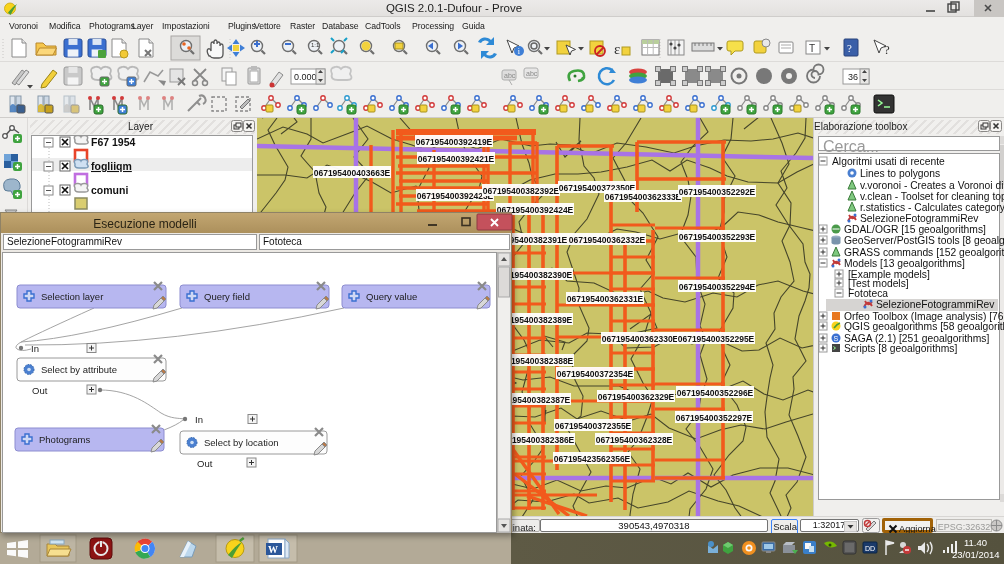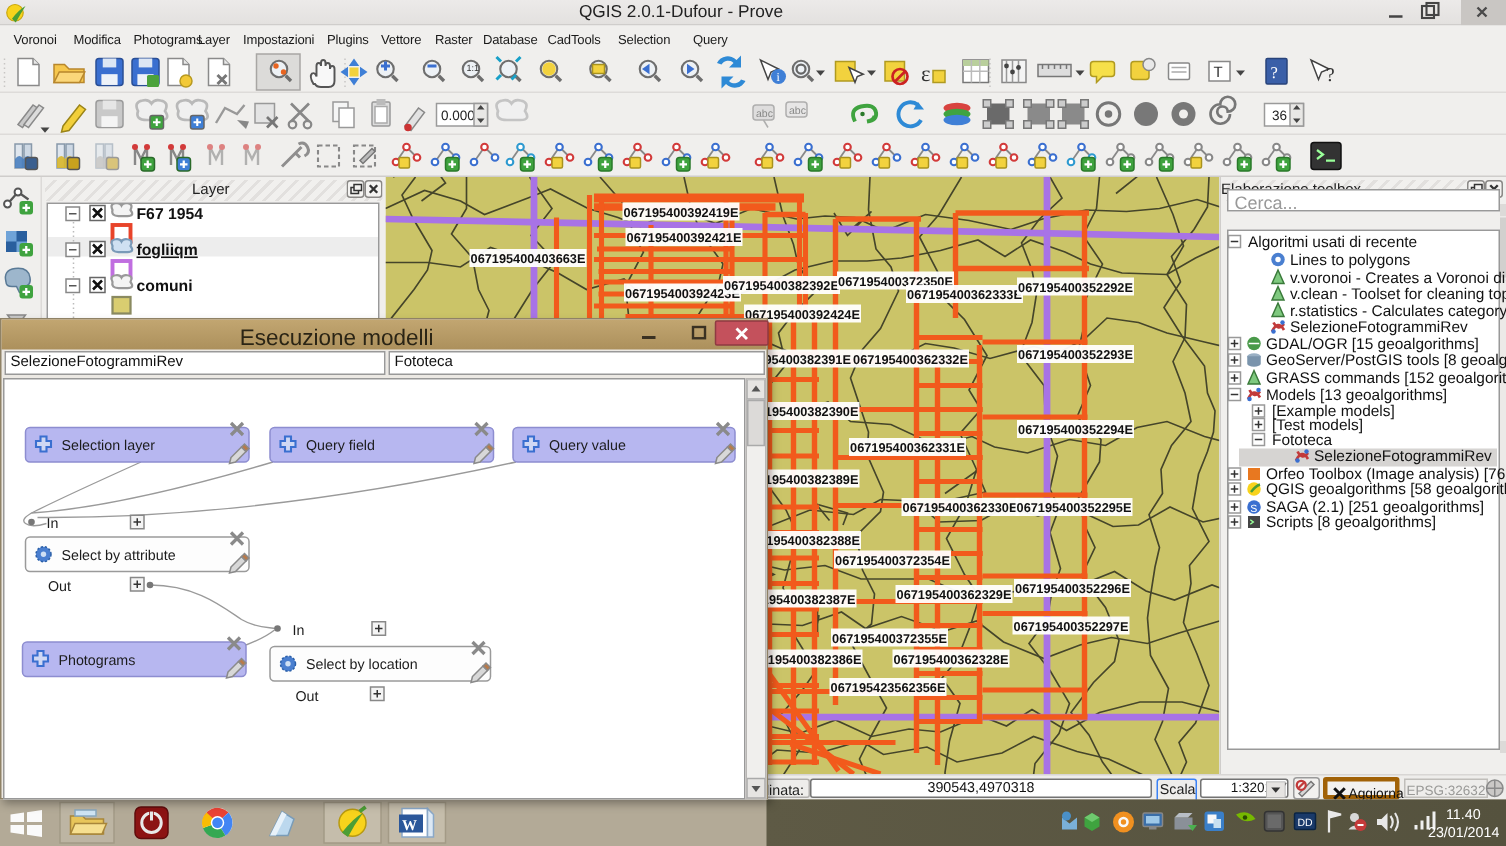--- a/index.html
+++ b/index.html
@@ -8,21 +8,21 @@
 .title-text{left:0;top:2px;width:908px;text-align:center;font-size:11.5px;color:#222}
 .menubar{left:0;top:17px;width:1004px;height:18px;background:#f0efed}
 .menubar span{position:absolute;top:4px;font-size:8.7px;letter-spacing:-0.1px;color:#1a1a1a}
 .statusbar{left:0;top:516px;width:1004px;height:17px;background:#eeedeb;border-top:1px solid #d8d6d4;font-size:9.5px;color:#222}
 .sb-field{position:absolute;background:#fff;border:1px solid #737373;border-radius:2px;font-size:9.5px;color:#111;text-align:center}
 .taskbar{left:0;top:533px;width:1004px;height:31px;background:#b3aa97}
 .taskbar .dark{position:absolute;left:511px;top:0;width:493px;height:31px;background:linear-gradient(90deg,#5e5a45,#55523e)}
 .panel-head{background:repeating-linear-gradient(135deg,#f1f0ee 0 4px,#e2e0de 4px 6px);font-size:10px;color:#222}
 .dialog{left:0;top:212px;width:512px;height:321px;background:#ece9e4;border:1px solid #8f8266;box-shadow:2px 3px 6px rgba(0,0,0,.35)}
 .dlg-title{position:absolute;left:0;top:0;width:510px;height:20px;background:linear-gradient(#c2a671,#ac905c);}
-.dlg-title .t{position:absolute;left:0;top:4px;width:288px;text-align:right;font-size:15px;color:#2a2415}
+.dlg-title .t{position:absolute;left:0;top:4px;width:288px;text-align:center;font-size:12px;color:#2a2415}
 </style></head><body>
 <div id="app">
 
 <div class="abs titlebar"></div>
 <svg class="abs" style="left:3px;top:1px" width="16" height="15" viewBox="0 0 16 15">
  <circle cx="7" cy="7.5" r="5.5" fill="#f8d31c" stroke="#caa70e" stroke-width="0.8"></circle>
       <path d="M5 11.5 Q9.5 5.5 14 3 Q10.5 8.5 7.5 14 Z" fill="#4c9e35"></path>
 </svg>
 <div class="abs title-text">QGIS 2.0.1-Dufour - Prove</div>
 <svg class="abs" style="left:920px;top:0" width="84" height="17" viewBox="0 0 84 17">
@@ -31,27 +31,27 @@
  <rect x="28" y="4" width="8" height="8" fill="none" stroke="#444" stroke-width="1.4"></rect>
  <rect x="31" y="2" width="8" height="8" fill="none" stroke="#444" stroke-width="1.4"></rect>
  <path d="M65 5 l6 6 M71 5 l-6 6" stroke="#4a4a4a" stroke-width="1.6"></path>
 </svg>
 <div class="abs menubar">
       <span style="left:9px">Voronoi</span>
       <span style="left:49px">Modifica</span>
       <span style="left:89px">Photograms</span>
       <span style="left:132px">Layer</span>
       <span style="left:162px">Impostazioni</span>
-      <span style="left:218px">Plugins</span>
+      <span style="left:228px">Plugins</span>
       <span style="left:254px">Vettore</span>
       <span style="left:290px">Raster</span>
       <span style="left:322px">Database</span>
       <span style="left:365px">CadTools</span>
-      <span style="left:412px">Selection</span>
-      <span style="left:462px">Query</span>
+      <span style="left:412px">Processing</span>
+      <span style="left:462px">Guida</span>
     </div>
     <svg class="abs" style="left:0;top:35px" width="1004" height="83" viewBox="0 0 1004 83">
       <rect x="0" y="0" width="1004" height="83" fill="#f0efed"></rect>
       <line x1="0" y1="26.5" x2="1004" y2="26.5" stroke="#dddbd9"></line>
       <line x1="0" y1="54.5" x2="1004" y2="54.5" stroke="#dddbd9"></line>
       <line x1="0" y1="82.5" x2="1004" y2="82.5" stroke="#cfcdcb"></line>
       <line x1="3" y1="4.0" x2="3" y2="23" stroke="#c8c6c4" stroke-width="1" stroke-dasharray="1 2"></line>
       <line x1="230" y1="4.0" x2="230" y2="23" stroke="#c8c6c4" stroke-width="1" stroke-dasharray="1 2"></line>
       <line x1="660" y1="4.0" x2="660" y2="23" stroke="#c8c6c4" stroke-width="1" stroke-dasharray="1 2"></line>
       <g>
@@ -833,21 +833,21 @@
 <div class="abs" style="left:813px;top:118px;width:191px;height:398px;background:#f0efed;border-left:1px solid #cfcdcb">
  <div class="abs panel-head" style="left:3px;top:2px;width:184px;height:14px"></div>
  <div class="abs" style="left:0;top:3px;width:187px;text-align:left;font-size:10px;color:#222">Elaborazione toolbox</div>
  <svg class="abs" style="left:164px;top:2px" width="24" height="13" viewBox="0 0 24 13">
   <rect x="0.5" y="0.5" width="11" height="11" rx="2" fill="#f4f3f1" stroke="#8a8886"></rect>
   <rect x="3" y="5" width="5" height="4" fill="none" stroke="#333"></rect>
         <rect x="5" y="3" width="5" height="4" fill="#f4f3f1" stroke="#333"></rect>
   <rect x="12.5" y="0.5" width="11" height="11" rx="2" fill="#f4f3f1" stroke="#8a8886"></rect>
   <path d="M15.5 3.5 l5 5 M20.5 3.5 l-5 5" stroke="#333" stroke-width="1.6"></path>
  </svg>
- <div class="abs" style="left:4px;top:8px;width:182px;height:15px;background:#fff;border:1px solid #999;font-size:12px;color:#999;padding:1px 4px">Cerca...</div>
+ <div class="abs" style="left:4px;top:18px;width:182px;height:15px;background:#fff;border:1px solid #999;font-size:16px;color:#999;padding:1px 4px">Cerca...</div>
  <div class="abs" style="left:4px;top:35px;width:182px;height:347px;background:#fff;border:1px solid #999"></div>
  <div class="abs" style="left:12px;top:181px;width:172px;height:12px;background:#d6d4d2"></div>
  <svg class="abs" style="left:186px;top:18px" width="5" height="366" viewBox="0 0 5 366">
   <rect width="5" height="366" fill="#eceae8"></rect>
   <rect y="0" width="5" height="8" fill="#dcdad8"></rect>
         <rect y="358" width="5" height="8" fill="#dcdad8"></rect>
   <rect y="9" width="5" height="40" fill="#d2d0ce"></rect>
       </svg>
 </div>
 <svg class="abs" style="left:813px;top:118px" width="191px" height="398" viewBox="0 0 191 398" font-family="Liberation Sans">
@@ -926,21 +926,21 @@
       <line x1="7.5" y1="230" x2="12.5" y2="230" stroke="#333"></line>
       <line x1="10" y1="227.5" x2="10" y2="232.5" stroke="#333"></line>
       <rect x="19" y="226" width="8" height="8" fill="#444"></rect>
       <path d="M20.5 228.5 l2 1.5 -2 1.5" stroke="#9f9" fill="none"></path>
       <text x="31" y="233.5" font-size="10.3" fill="#111">Scripts [8 geoalgorithms]</text>
     </svg>
 <div class="abs statusbar">
  <div class="abs" style="left:466px;top:2px;width:74px;height:13px;border:1px solid #b0aeac;border-radius:2px;padding-top:2px;text-align:right;padding-right:3px">Coordinata:</div>
  <div class="sb-field" style="left:540px;top:2px;width:228px;height:13px">390543,4970318</div>
  <div class="abs" style="left:771px;top:2px;width:27px;height:25px;border:1px solid #3b82f6;border-radius:2px;text-align:right;padding-top:1px">Scala</div>
- <div class="sb-field" style="left:800px;top:2px;width:59px;height:13px;text-align:right;padding-left:4px;font-size:9px">1:320177
+ <div class="sb-field" style="left:800px;top:2px;width:59px;height:13px;text-align:center;padding-left:4px;font-size:9px">1:320177
   <svg class="abs" style="right:1px;top:1px" width="13" height="11">
           <rect x="0" y="0" width="13" height="11" fill="#e6e4e2" stroke="#aaa"></rect>
           <path d="M3.5 4 l3 3.5 3-3.5 z" fill="#333"></path>
         </svg>
  </div>
  <svg class="abs" style="left:862px;top:1px" width="18" height="15" viewBox="0 0 18 15">
   <rect x="0.5" y="0.5" width="17" height="14" rx="2" fill="#f2f1ef" stroke="#9a9a9a"></rect>
   <path d="M4 11 l8-8 2 2-8 8 z" fill="#d8d8d8" stroke="#777"></path>
         <circle cx="5.5" cy="5.5" r="3" fill="none" stroke="#c23a3a" stroke-width="1.5"></circle>
         <line x1="3.5" y1="7.5" x2="7.5" y2="3.5" stroke="#c23a3a" stroke-width="1.5"></line>

